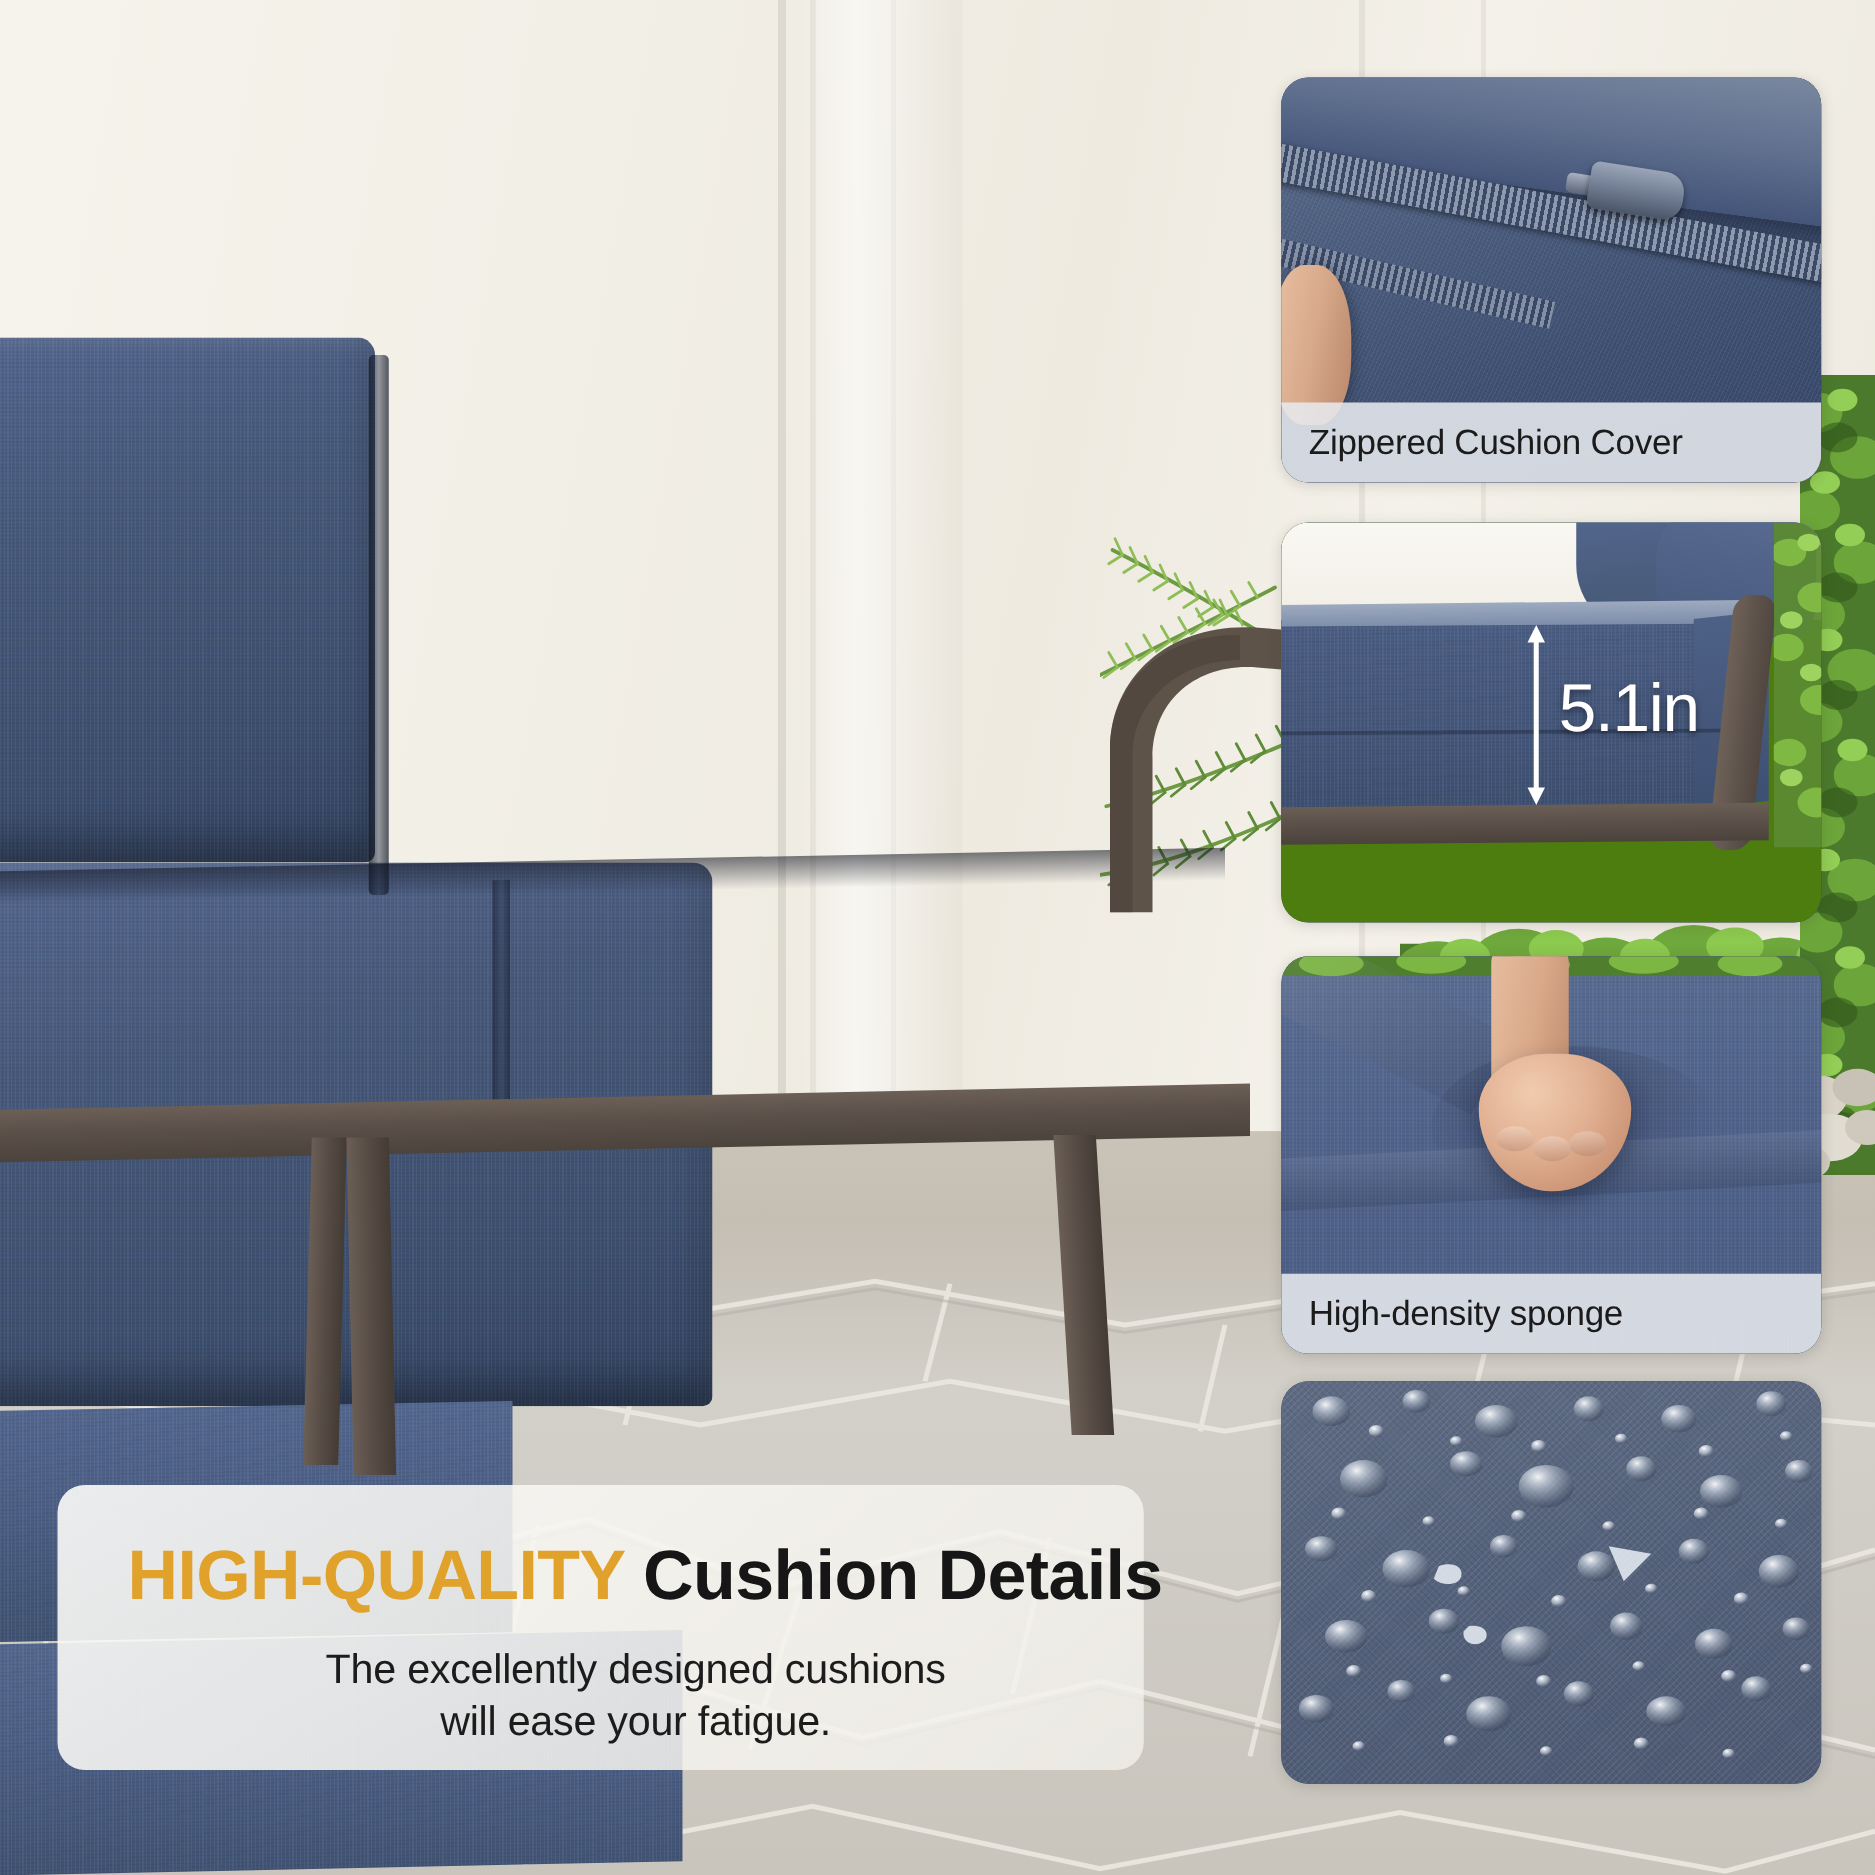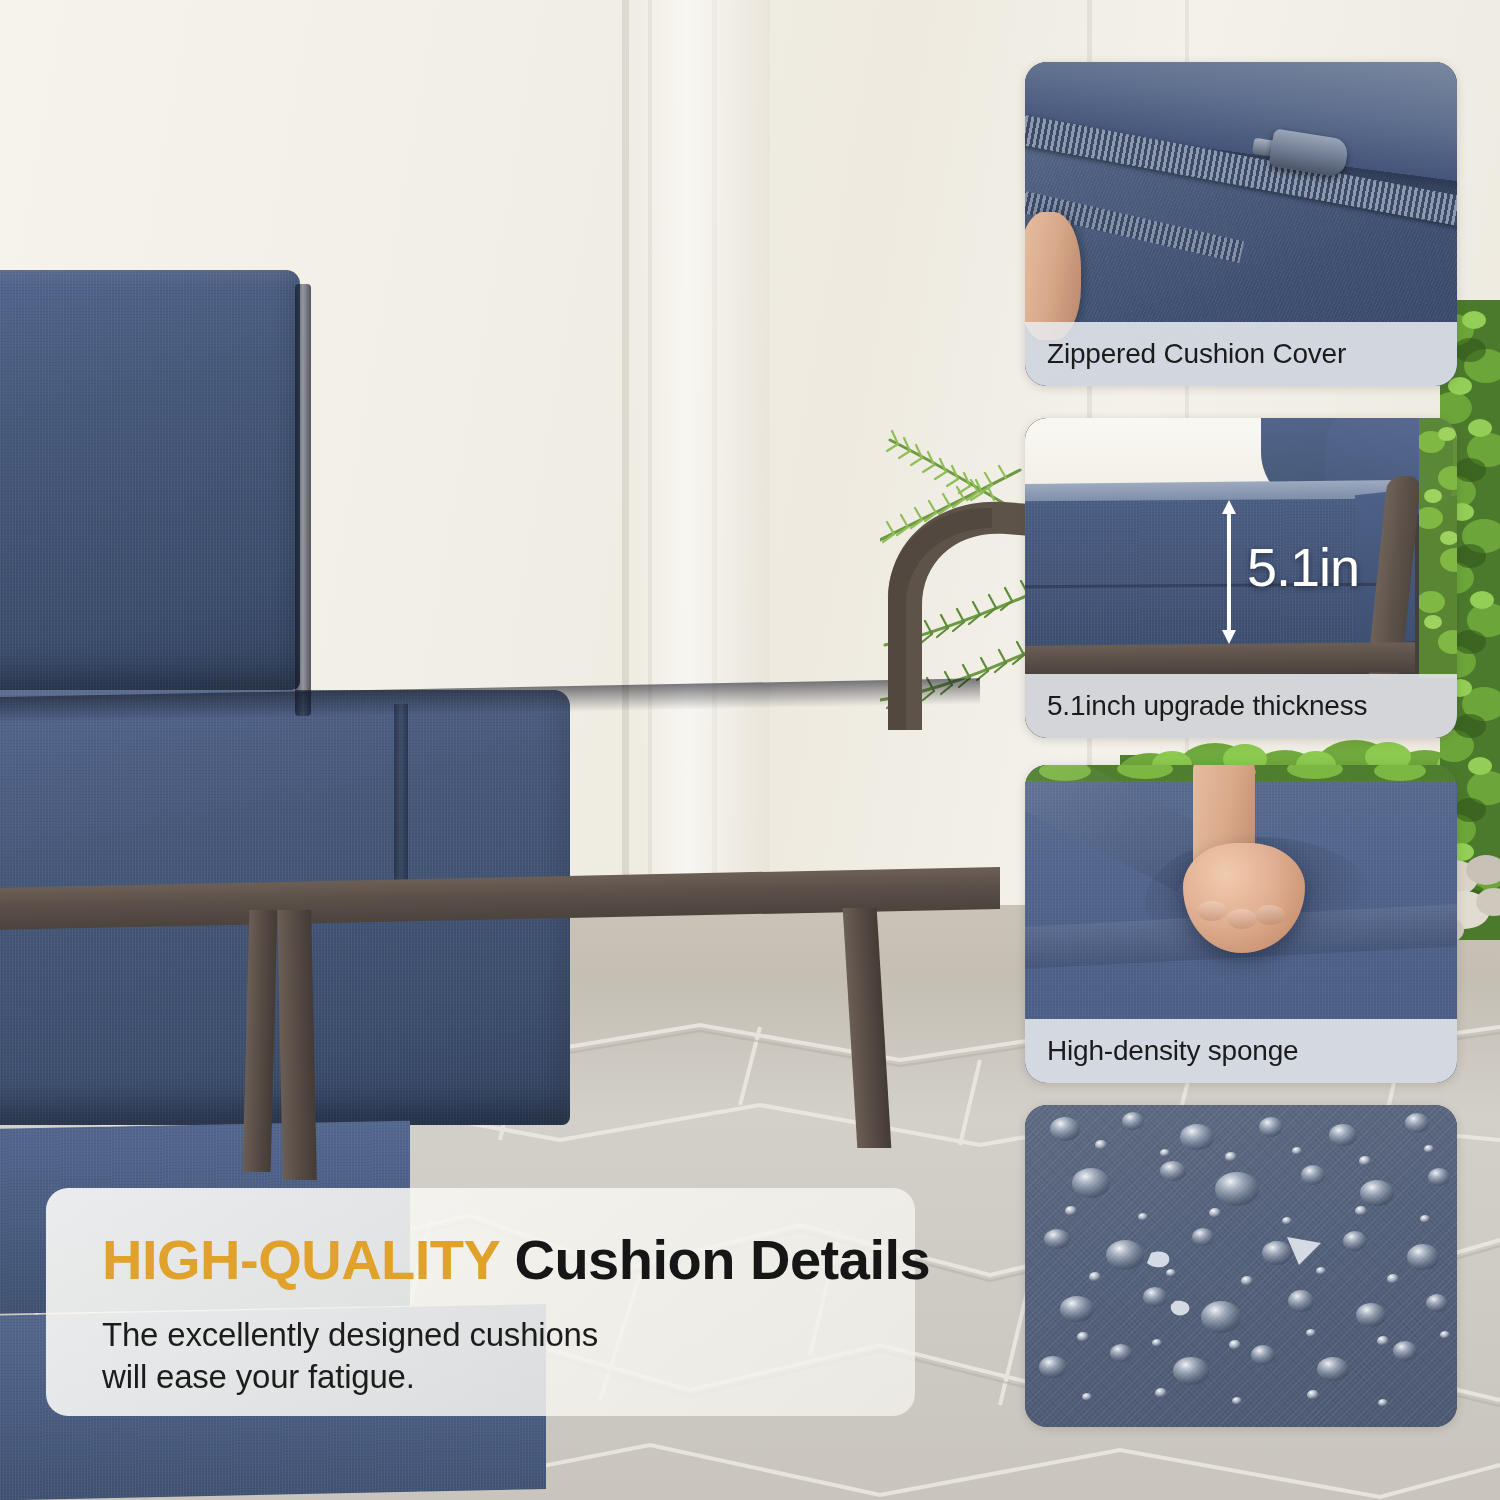--- a/index.html
+++ b/index.html
@@ -191,21 +191,21 @@
     border-radius:4px;
   }
   .zip-thumb {
     position:absolute; left:-6px; top:150px; width:62px; height:128px;
     border-radius:40% 45% 42% 38%;
     background:linear-gradient(100deg,#E8C0A3 0%, #D8A98A 50%, #B9866A 100%);
     box-shadow:2px 0 10px rgba(0,0,0,.3);
   }
 
   
-  .thick-bg { position:absolute; inset:0; background:#404040; }
+  .thick-bg { position:absolute; inset:0; background:#4d7c0f; }
   .thick-wall {
     position:absolute; left:0; top:0; width:100%; height:78px;
     background:linear-gradient(180deg,#FAF8F3,#F1EEE6);
   }
   .thick-backcush {
     position:absolute; left:236px; top:-10px; width:190px; height:100px;
     background:linear-gradient(175deg,#53668E,#42547500);
     background:linear-gradient(175deg,#53668E 0%, #43556F 100%);
     border-radius:0 0 56px 56px;
   }
@@ -323,20 +323,21 @@
   #headline {
     font-size:56px; font-weight:bold; letter-spacing:-.5px; line-height:1;
     white-space:nowrap;
   }
   #headline .hl-accent { color:#E0A22B; }
   #headline .hl-rest { color:#161616; font-weight:bold; }
   #subcopy {
     margin-top:26px;
     font-size:33px; line-height:1.28; color:#1C1C1C;
     letter-spacing:-.2px;
+    text-align:center;
   }
 </style>
 </head>
 <body>
 
 <div id="stage">
 
   <div class="scene">
 
     <div class="wall"></div>
@@ -530,21 +531,20 @@
       </div>
       <div class="dim-arrow">
         <svg viewBox="0 0 16 144">
           <line x1="8" y1="10" x2="8" y2="134" stroke="#ffffff" stroke-width="4"></line>
           <polygon points="8,0 1,14 15,14" fill="#ffffff"></polygon>
           <polygon points="8,144 1,130 15,130" fill="#ffffff"></polygon>
         </svg>
       </div>
       <div class="dim-label">5.1in</div>
     </div>
-    <div class="panel-caption">5.1inch upgrade thickness</div>
   </div>
 
   <div class="panel" id="panel-spon">
     <div class="panel-photo spon-bg">
       <div class="spon-greentop">
         <svg viewBox="0 0 432 16" preserveAspectRatio="none">
           <rect x="0" y="0" width="432" height="16" fill="#4F7E2E"></rect>
           <g fill="#7CB643">
             <ellipse cx="40" cy="6" rx="26" ry="10"></ellipse>
               <ellipse cx="120" cy="4" rx="28" ry="10"></ellipse>

